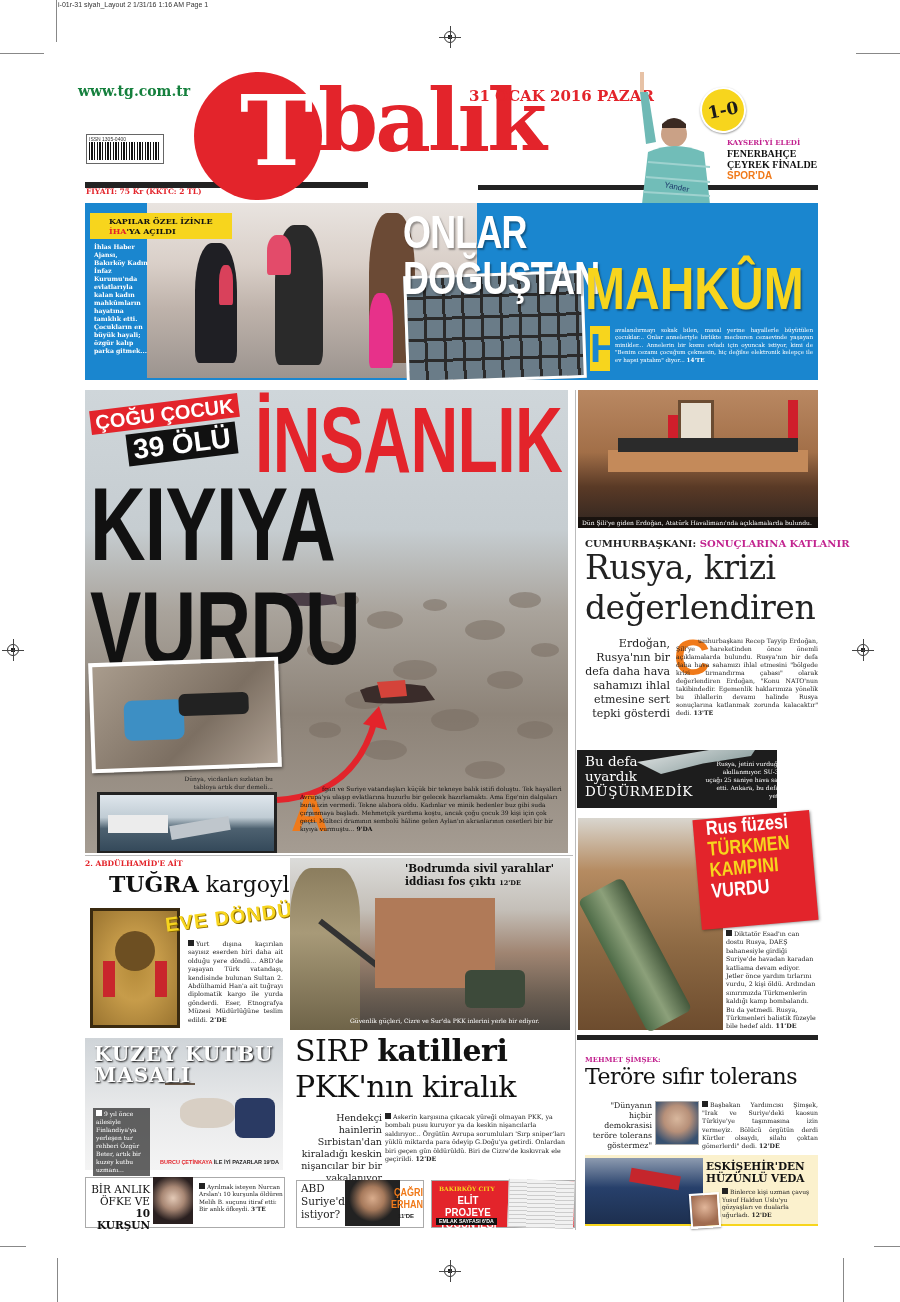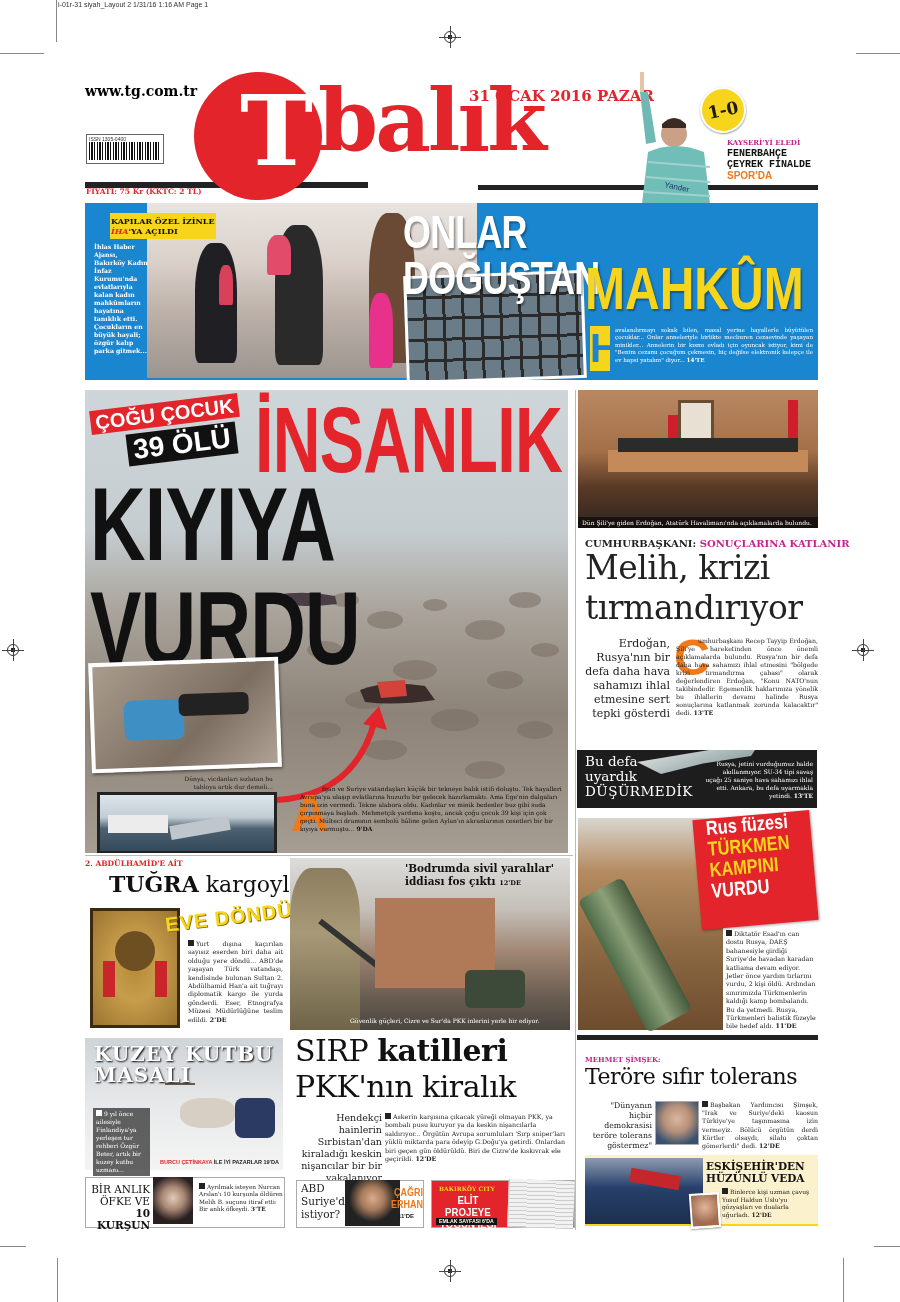--- a/index.html
+++ b/index.html
@@ -7,43 +7,43 @@
   body { position: relative; font-family: "DejaVu Serif", serif; color: #1a1a1a; }
   .abs { position: absolute; }
   
   .mark-line { position: absolute; background: #888; }
   .reg { position: absolute; width: 12px; height: 12px; border-radius: 50%; border: 1px solid #333; background: radial-gradient(circle, #222 30%, transparent 32%); }
   .reg::before { content: ""; position: absolute; left: 5px; top: -6px; width: 1px; height: 22px; background: #444; }
   .reg::after { content: ""; position: absolute; top: 5px; left: -6px; height: 1px; width: 22px; background: #444; }
   .slug { position: absolute; left: 58px; top: 1px; font-family: "Liberation Sans", sans-serif; font-size: 7px; color: #333; }
 
   
-  .url { left: 85px; top: 83px; font-family: "DejaVu Serif", serif; font-weight: 700; font-size: 14px; color: #000000; }
+  .url { left: 78px; top: 83px; font-family: "DejaVu Serif", serif; font-weight: 700; font-size: 14px; color: #15803d; }
   .barcode { left: 86px; top: 134px; width: 78px; height: 30px; border: 1px solid #666; padding: 1px 2px; }
   .barcode .issn { font-size: 5px; font-family: "Liberation Sans", sans-serif; color: #333; }
   .barcode .bars { height: 18px; background: repeating-linear-gradient(90deg, #111 0 1px, #fff 1px 2px, #111 2px 4px, #fff 4px 5px, #111 5px 6px, #fff 6px 8px); }
   .price { left: 86px; top: 168px; font-size: 7.5px; font-weight: 700; color: #e3242b; font-family: "DejaVu Serif", serif; margin-top: 19px; }
   .mast-bar { left: 85px; top: 182px; width: 283px; height: 6px; background: #222; }
   .mast-circle { left: 194px; top: 72px; width: 128px; height: 128px; border-radius: 50%; background: #e3242b; }
   .mast-T { left: 240px; top: 82px; font-family: "DejaVu Serif", serif; font-weight: 700; font-size: 98px; color: #fff; line-height: 1; }
   .mast-rest { left: 318px; top: 78px; font-family: "DejaVu Serif", serif; font-weight: 700; font-size: 86px; color: #e3242b; line-height: 1; letter-spacing: -3px; }
   .date { left: 469px; top: 87px; font-family: "DejaVu Serif", serif; font-weight: 700; font-size: 15px; color: #e3242b; }
   .date-bar { left: 478px; top: 185px; width: 340px; height: 5px; background: #222; }
   .player { left: 634px; top: 72px; width: 78px; height: 132px; }
   .score { left: 700px; top: 87px; width: 46px; height: 46px; border-radius: 50%; background: #f7d51d; border: 2px solid #fff; box-shadow: 0 1px 2px rgba(0,0,0,.4); text-align: center; line-height: 42px; font-family: "DejaVu Serif", serif; font-weight: 700; font-size: 17px; transform: rotate(-12deg); }
   .spor-kicker { left: 727px; top: 138px; font-size: 7px; color: #c2238f; font-weight: 700; font-family: "DejaVu Serif", serif; }
-  .spor-head { left: 727px; top: 148px; font-family: Liberation Mono, monospace; font-weight: 700; font-size: 10px; line-height: 11px; color: #111; }
+  .spor-head { left: 727px; top: 148px; font-family: Liberation Serif, serif; font-weight: 700; font-size: 10px; line-height: 11px; color: #111; }
   .spor-link { left: 727px; top: 170px; font-family: "Liberation Sans", sans-serif; font-weight: 700; font-size: 10px; color: #f07a1a; }
 
   
   .band { left: 85px; top: 203px; width: 733px; height: 177px; background: #1a86cf; overflow: hidden; }
   .band-photo { left: 62px; top: 0; width: 330px; height: 175px; background: linear-gradient(180deg,#e9e4e0 0%,#d9cfc8 35%,#bfb3ab 60%,#9c948f 100%); }
   .fig { position: absolute; border-radius: 40% 40% 10% 10%; }
-  .band-kicker { left: 25px; top: 10px; background: #f7d51d; padding: 3px 1px; font-family: "DejaVu Serif", serif; font-weight: 700; font-size: 8px; line-height: 10px; color: #111; }
-  .band-kicker .red { color: #e3242b; font-style: italic; }
+  .band-kicker { left: 5px; top: 10px; background: #f7d51d; padding: 3px 19px; font-family: "DejaVu Serif", serif; font-weight: 700; font-size: 8px; line-height: 10px; color: #111; }
+  .band-kicker .red { color: #e3242b; }
   .band-text { left: 9px; top: 40px; width: 55px; font-size: 6.2px; line-height: 8px; color: #fff; font-weight: 700; font-family: "DejaVu Serif", serif; }
   .band-title1 { left: 318px; top: 6px; font-family: "Liberation Sans", sans-serif; font-weight: 700; font-size: 46px; color: #fff; line-height: 1; transform: scaleX(0.78); transform-origin: left top; letter-spacing: -1px; text-shadow: 2px 2px 2px rgba(0,0,0,.35); }
   .band-title2 { left: 500px; top: 56px; font-family: "Liberation Sans", sans-serif; font-weight: 700; font-size: 60px; color: #f7d51d; line-height: 1; transform: scaleX(0.8); transform-origin: left top; text-shadow: 2px 2px 2px rgba(0,0,0,.35); }
   .bars-photo { left: 320px; top: 70px; width: 180px; height: 108px; background: #6a7c88; border: 3px solid #fff; transform: rotate(-2deg); background-image: repeating-linear-gradient(90deg, transparent 0 16px, #2b2b2b 16px 19px), repeating-linear-gradient(0deg, transparent 0 18px, #2b2b2b 18px 21px); }
   .band-H { left: 505px; top: 123px; width: 20px; height: 45px; background: #f7d51d; color: #1a86cf; font-family: "Liberation Sans", sans-serif; font-weight: 700; font-size: 40px; line-height: 45px; text-align: center; }
   .band-body { left: 530px; top: 124px; width: 198px; font-size: 5.6px; line-height: 7.4px; color: #fff; font-family: "DejaVu Serif", serif; text-align: justify; }
 
   
   .main { left: 85px; top: 390px; width: 483px; height: 463px; background: linear-gradient(180deg,#cfd6da 0%,#c6cdd1 30%,#a9a39b 48%,#8d8378 70%,#a59c92 100%); overflow: hidden; }
   .kicker-red { left: 5px; top: 12px; background: #e3242b; color: #fff; padding: 1px 5px; transform: rotate(-7deg); font-family: "Liberation Sans", sans-serif; font-weight: 700; font-size: 20px; line-height: 22px; }
@@ -62,21 +62,21 @@
   
   .vrule { left: 575px; top: 390px; width: 1px; height: 840px; background: #bbb; }
   .erdogan-photo { left: 578px; top: 390px; width: 240px; height: 138px; background: linear-gradient(180deg,#b98862 0%,#a26f48 45%,#5a3a26 70%,#2e2420 100%); overflow: hidden; }
   .photo-cap { position: absolute; left: 0; bottom: 0; width: 100%; background: rgba(0,0,0,.55); color: #fff; font-size: 6px; padding: 2px 4px; font-family: "DejaVu Serif", serif; }
   .rk { left: 585px; top: 538px; font-size: 10px; font-weight: 700; font-family: "DejaVu Serif", serif; color: #222; }
   .rk .pink { color: #c2238f; }
   .rus-title { left: 585px; top: 548px; width: 235px; font-size: 33px; line-height: 40px; font-family: "DejaVu Serif", serif; color: #222; letter-spacing: -0.5px; }
   .rus-deck { left: 585px; top: 637px; width: 85px; text-align: right; font-size: 11px; line-height: 14px; color: #222; font-family: "DejaVu Serif", serif; }
   .dropC { left: 674px; top: 637px; width: 22px; height: 42px; color: #f07a1a; font-family: "Liberation Sans", sans-serif; font-weight: 700; font-size: 50px; line-height: 42px; }
   .rus-body { left: 676px; top: 637px; width: 142px; font-size: 6.2px; line-height: 8px; color: #222; font-family: "DejaVu Serif", serif; text-indent: 22px; text-align: justify; }
-  .jet-box { left: 577px; top: 750px; width: 240px; height: 58px; background: #1d1d1d; overflow: hidden; }
+  .jet-box { left: 577px; top: 750px; width: 200px; height: 58px; background: #1d1d1d; overflow: hidden; }
   .jet { left: 60px; top: -6px; width: 120px; height: 30px; background: linear-gradient(160deg,#eee,#9aa 70%); clip-path: polygon(0 60%, 60% 20%, 100% 10%, 95% 40%, 55% 65%, 20% 100%); }
   .jet-title { left: 8px; top: 4px; color: #fff; font-family: "DejaVu Serif", serif; font-size: 13.5px; line-height: 15px; }
   .jet-title .caps { letter-spacing: 0.5px; }
   .jet-body { left: 128px; top: 10px; width: 108px; color: #fff; font-size: 6px; line-height: 8px; text-align: right; font-family: "DejaVu Serif", serif; }
   .missile-photo { left: 578px; top: 818px; width: 145px; height: 212px; background: linear-gradient(180deg,#d9d6cf 0%,#b58b61 25%,#8e6a44 60%,#6d4c2e 100%); }
   .missile { left: 610px; top: 880px; width: 50px; height: 150px; background: linear-gradient(90deg,#4c6a46,#8ca07a,#44583c); border-radius: 6px; transform: rotate(-28deg); }
   .rus-fuze-box { left: 697px; top: 815px; width: 117px; height: 110px; background: #e3242b; transform: rotate(-5deg); box-shadow: 1px 1px 3px rgba(0,0,0,.4); }
   .rus-fuze-text { left: 705px; top: 818px; font-family: "Liberation Sans", sans-serif; font-weight: 700; font-size: 20px; line-height: 21px; transform: rotate(-5deg) scaleX(0.82); transform-origin: left top; }
   .rus-fuze-text .w { color: #fff; }
   .rus-fuze-text .y { color: #f7d51d; }
@@ -247,21 +247,21 @@
 <div class="abs vrule"></div>
 <div class="abs erdogan-photo">
   <div style="position:absolute;left:100px;top:10px;width:36px;height:46px;background:#e8e0d2;border:3px solid #6b4c32;"></div>
   <div style="position:absolute;left:90px;top:25px;width:10px;height:40px;background:#cf1e2b;"></div>
   <div style="position:absolute;left:210px;top:10px;width:10px;height:50px;background:#cf1e2b;"></div>
   <div style="position:absolute;left:30px;top:60px;width:200px;height:22px;background:#c48a5a;"></div>
   <div style="position:absolute;left:40px;top:48px;width:180px;height:14px;background:#2b2b2b;"></div>
   <div class="photo-cap">Dün Şili'ye giden Erdoğan, Atatürk Havalimanı'nda açıklamalarda bulundu.</div>
 </div>
 <div class="abs rk"><span>CUMHURBAŞKANI: </span><span class="pink">SONUÇLARINA KATLANIR</span></div>
-<div class="abs rus-title">Melih, krizi tırmandırıyor</div>
+<div class="abs rus-title">Rusya, krizi değerlendiren</div>
 <div class="abs rus-deck">Erdoğan, Rusya'nın bir defa daha hava sahamızı ihlal etmesine sert tepki gösterdi</div>
 <div class="abs dropC">C</div>
 <div class="abs rus-body"><span>umhurbaşkanı Recep Tayyip Erdoğan, Şili'ye hareketinden önce önemli açıklamalarda bulundu. Rusya'nın bir defa daha hava sahamızı ihlal etmesini "bölgede krizi tırmandırma çabası" olarak değerlendiren Erdoğan, "Konu NATO'nun takibindedir. Egemenlik haklarımıza yönelik bu ihlallerin devamı halinde Rusya sonuçlarına katlanmak zorunda kalacaktır" dedi.</span> <b>13'TE</b></div>
 
 <div class="abs jet-box">
   <div class="abs jet"></div>
   <div class="abs jet-title">
     <div>Bu defa</div>
     <div>uyardık</div>
     <div class="caps">DÜŞÜRMEDİK</div>

